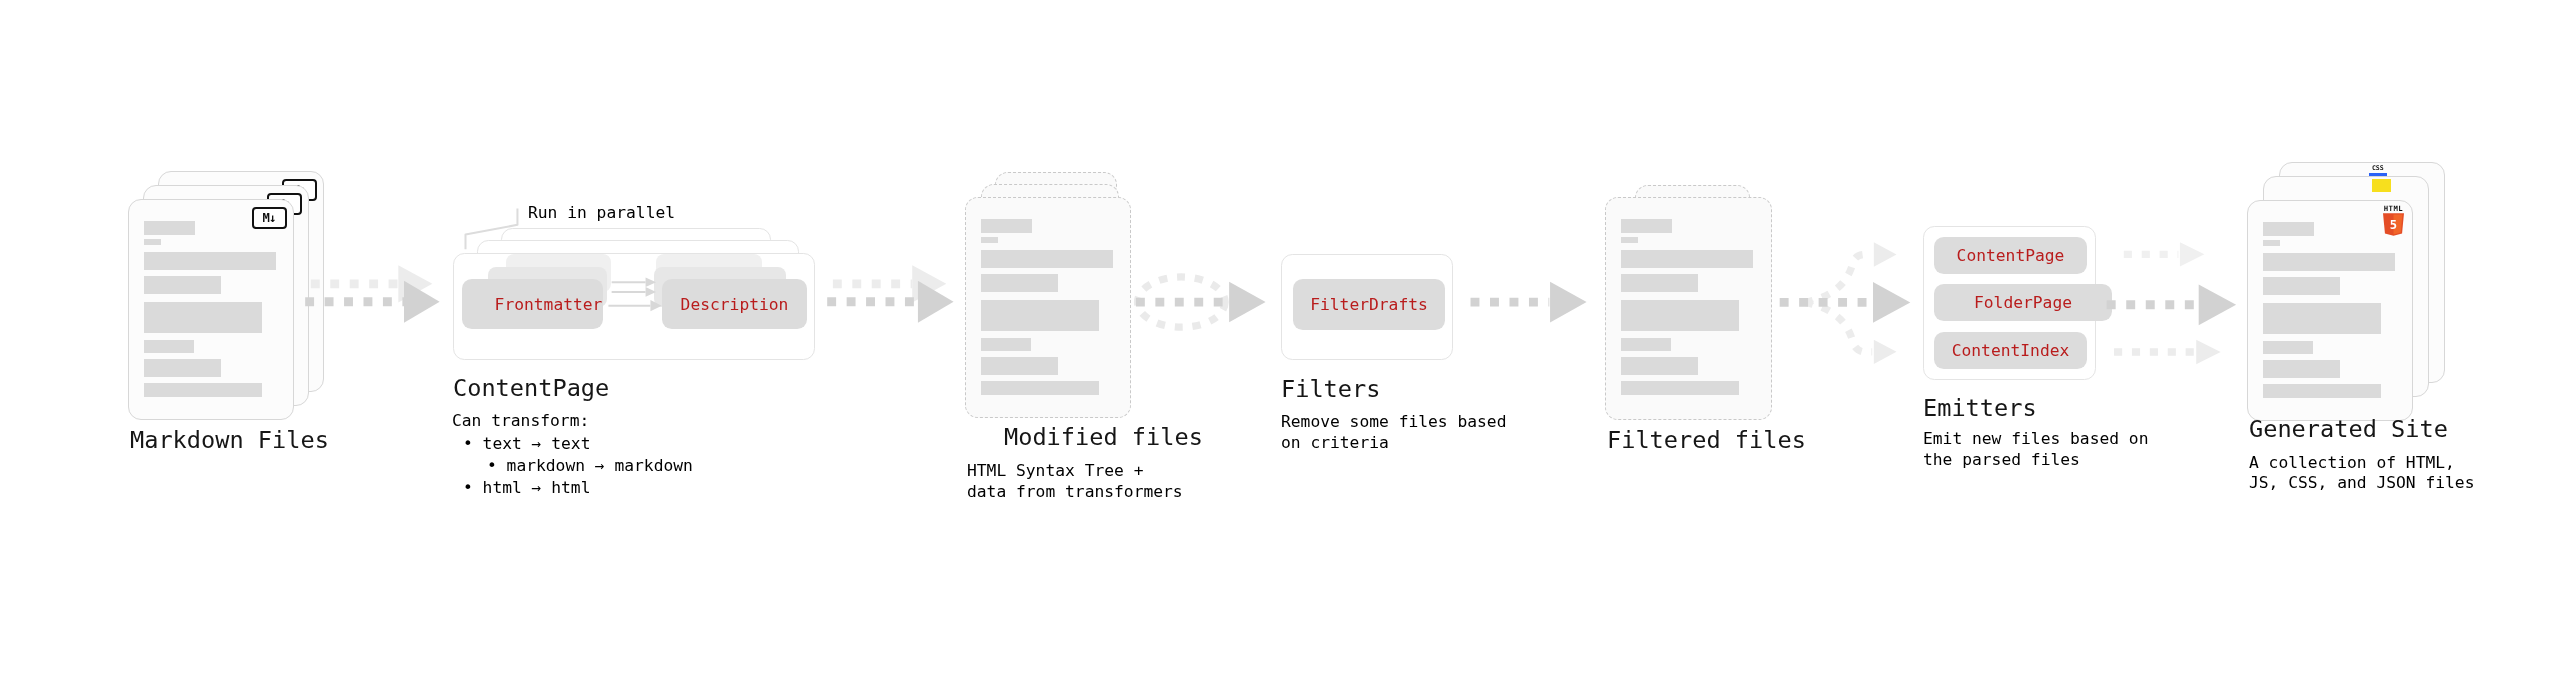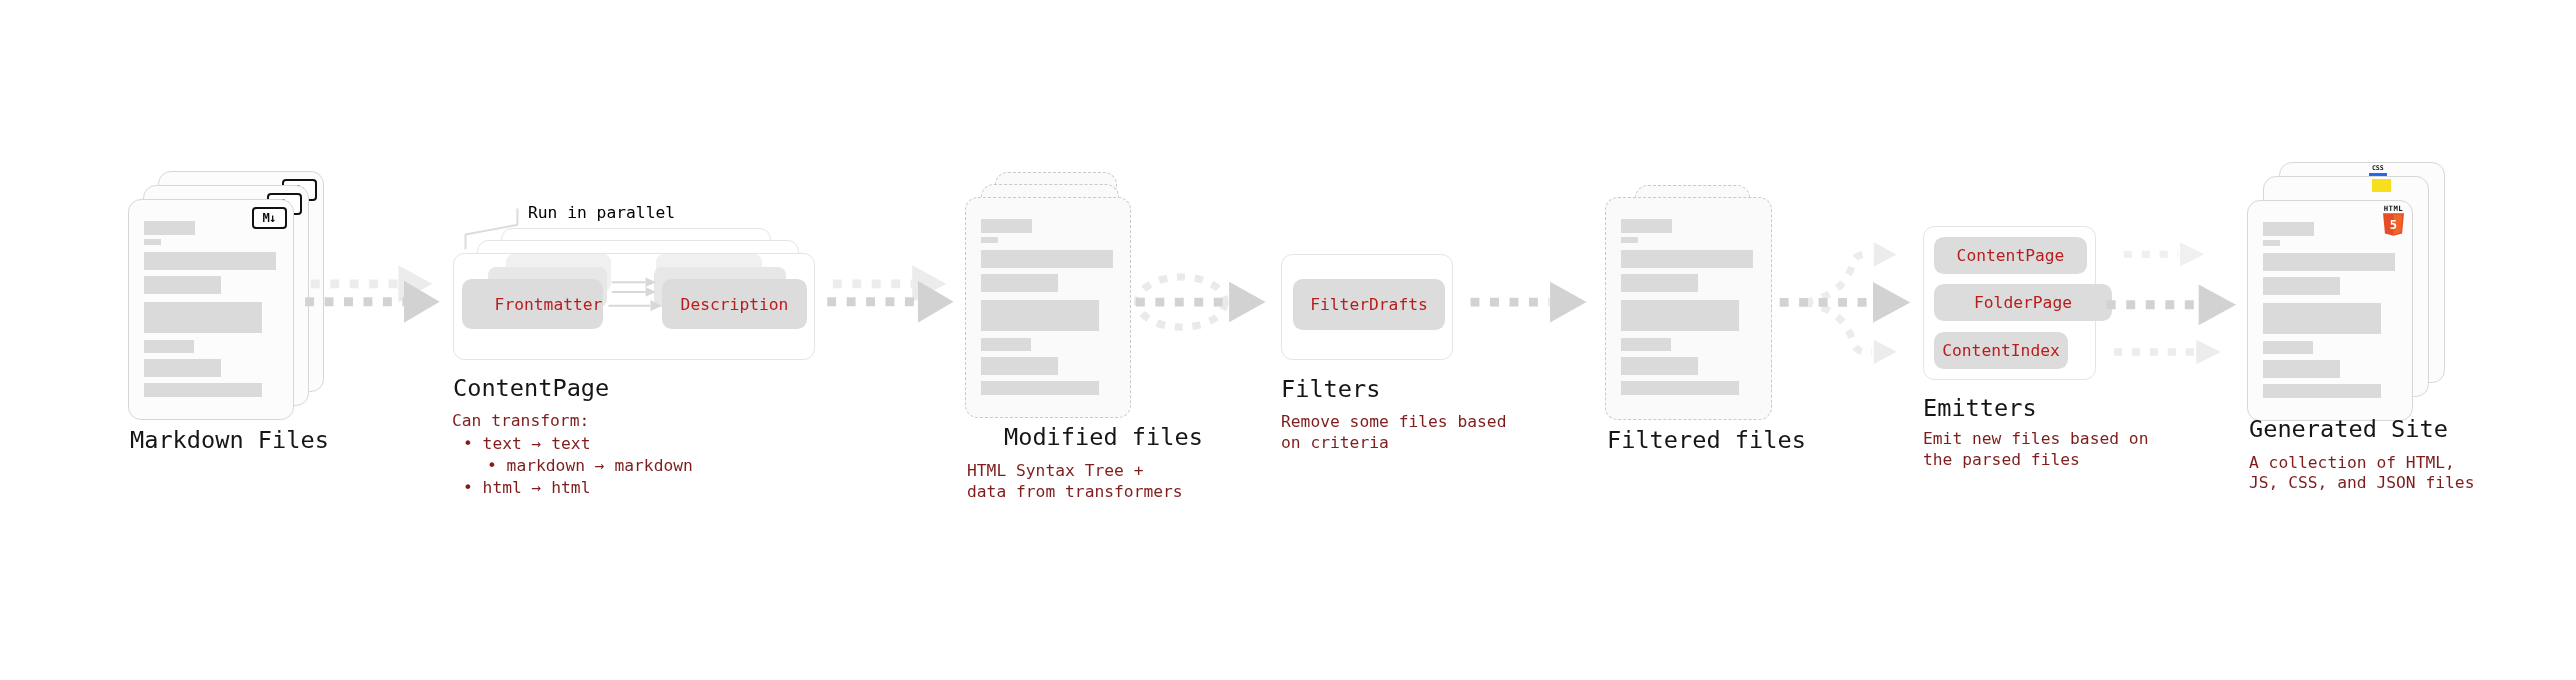--- a/index.html
+++ b/index.html
@@ -38,21 +38,21 @@
   }
   .chip{
     position:absolute;box-sizing:border-box;background:#dcdcdc;border-radius:9.8px;
     display:flex;align-items:center;justify-content:center;font-size:16.3px;color:#b91c1c;
   }
   .ghost{position:absolute;border-radius:8.1px;}
   .ghost.l1{background:#f0f0f0;}
   .ghost.l2{background:#e7e7e7;}
   
   .title{position:absolute;font-size:23.6px;font-weight:500;color:#161616;white-space:pre;}
-  .note{position:absolute;font-size:16.3px;line-height:21px;color:#7f1d1d;white-space:pre;}
+  .note{position:absolute;font-size:16.3px;line-height:21px;color:#000000;white-space:pre;}
   .annotation{position:absolute;font-size:16.3px;color:#000000;white-space:pre;}
   
   .css-badge{position:absolute;left:88px;top:2.4px;width:19.5px;display:flex;flex-direction:column;align-items:center;}
   .css-badge .css-txt{font-size:6.5px;font-weight:bold;color:#111;line-height:6.5px;}
   .css-badge .css-bar{width:18px;height:3.3px;background:#2b62f6;margin-top:0.8px;}
   .js-badge{position:absolute;left:108px;top:2.4px;width:18.7px;height:13px;background:#f7df1e;}
   .html5-badge{position:absolute;right:8.1px;top:4.1px;display:flex;flex-direction:column;align-items:center;}
   .html5-badge .html-txt{font-size:7.3px;font-weight:bold;color:#111;letter-spacing:0.4px;line-height:7.3px;margin-bottom:0.8px;}
   svg{display:block;}
 </style>
@@ -189,21 +189,21 @@
     <path d="M 38 84 C 70 90 90 106 97 132 C 99 140 105 145 112 145 L 121 145" fill="none" stroke="#ececec" stroke-width="9" stroke-dasharray="10 12"></path>
     <polygon points="123,130 151,145 123,160" fill="#ececec"></polygon>
     <line x1="7" y1="84" x2="118" y2="84" stroke="#d2d2d2" stroke-width="11" stroke-dasharray="11 13"></line>
     <polygon points="122,59 168,84 122,109" fill="#d2d2d2"></polygon>
   </svg>
 
   <div>
     <div class="panel" style="left:1923px;top:226px;width:173px;height:154px;"></div>
     <div class="chip" style="left:1934px;top:237px;width:153px;height:37px;">ContentPage</div>
     <div class="chip" style="left:1934px;top:284px;width:178px;height:37px;">FolderPage</div>
-    <div class="chip" style="left:1934px;top:332px;width:134px;height:37px;">ContentIndex</div>
+    <div class="chip" style="left:1934px;top:332px;width:153px;height:37px;">ContentIndex</div>
     <div class="title" style="left:1923px;top:394px;">Emitters</div>
     <div class="note" style="left:1923px;top:428px;">Emit new files based on</div>
     <div class="note" style="left:1923px;top:449px;">the parsed files</div>
   </div>
 
   <svg class="abs" style="left:2101px;top:234px;" width="140" height="140" viewBox="0 0 172 172">
     <line x1="28" y1="25" x2="95" y2="25" stroke="#f0f0f0" stroke-width="9" stroke-dasharray="10 12"></line>
     <polygon points="97,10 127,25 97,40" fill="#f0f0f0"></polygon>
     <line x1="7" y1="87" x2="117" y2="87" stroke="#d2d2d2" stroke-width="11" stroke-dasharray="11 13"></line>
     <polygon points="120,62 166,87 120,112" fill="#d2d2d2"></polygon>

